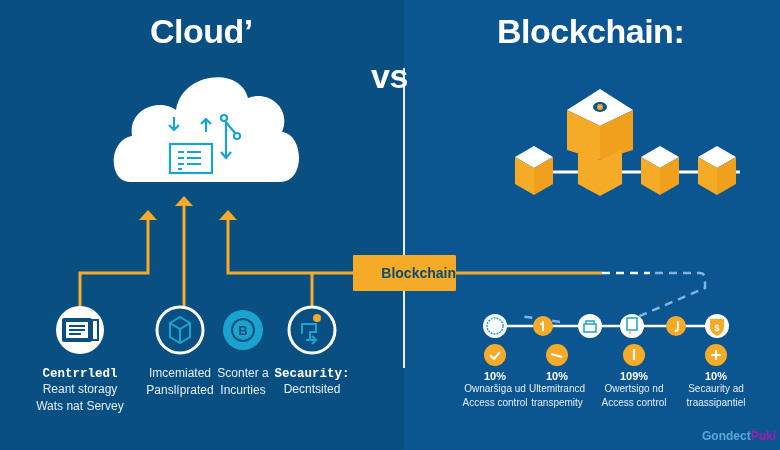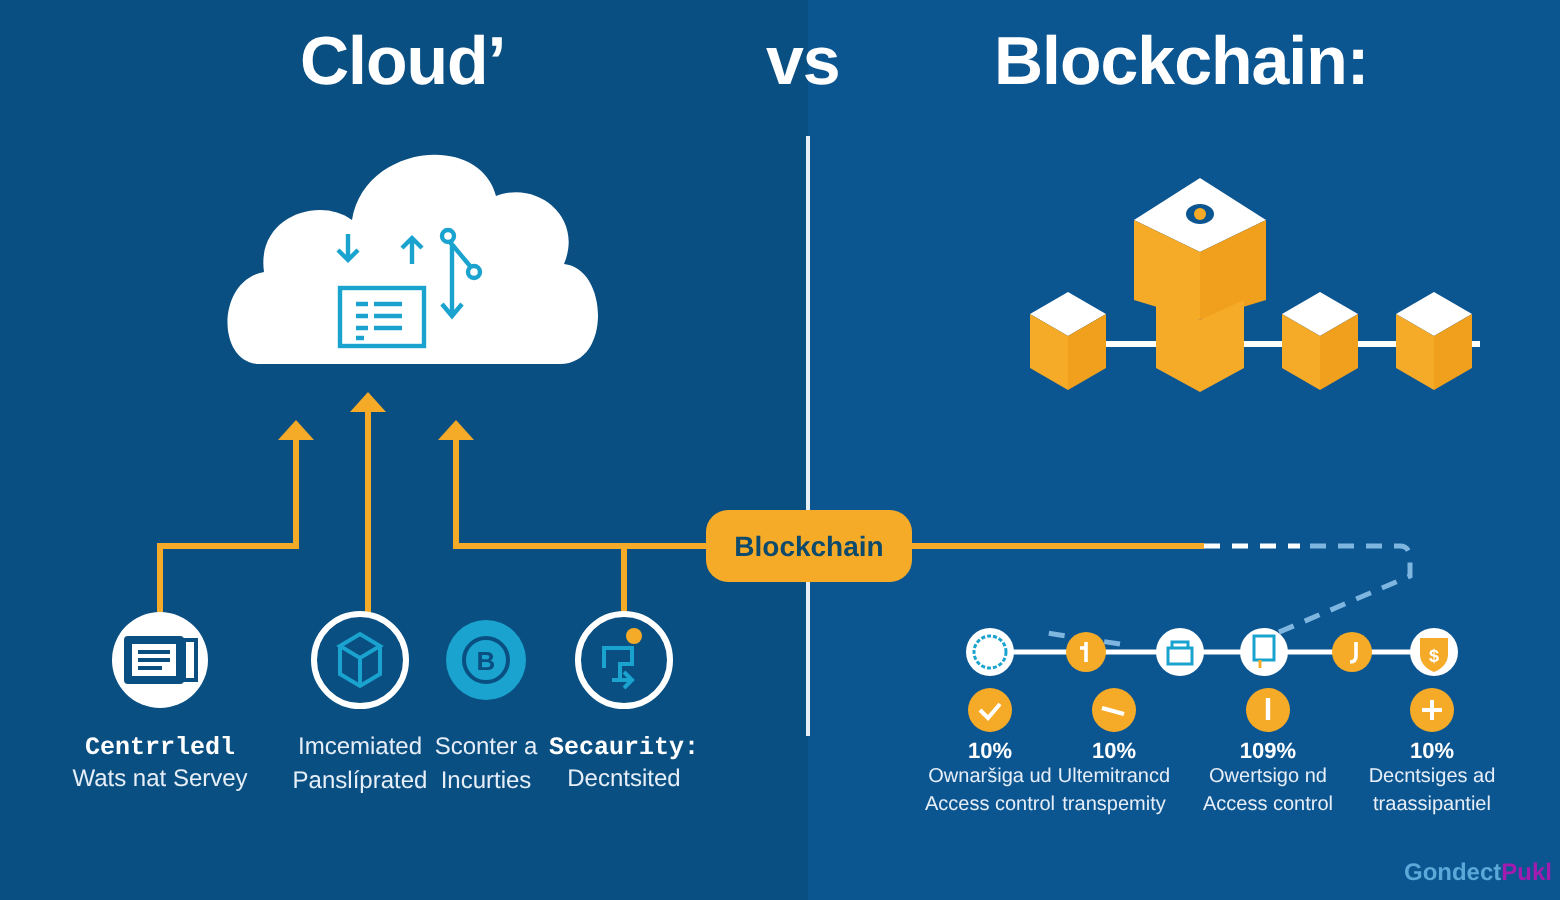--- a/index.html
+++ b/index.html
@@ -2,30 +2,30 @@
 <html><head>
 <meta charset="utf-8">
 <style>
   html, body { margin:0; padding:0; }
   body { width:780px; height:450px; overflow:hidden; position:relative; font-family:"Liberation Sans", sans-serif; }
   .bg-left { position:absolute; left:0; top:0; width:404px; height:450px; background:#0a4f82; }
   .bg-right { position:absolute; left:404px; top:0; width:376px; height:450px; background:#0b5591; }
   .divider { position:absolute; left:403px; top:68px; width:2px; height:300px; background:#e8eef5; }
   .title { position:absolute; top:12px; color:#fff; font-weight:bold; font-size:34px; font-family:Liberation Sans, sans-serif; letter-spacing:-0.5px; }
   .t-cloud { left:150px; }
-  .t-vs { left:383px; }
+  .t-vs { left:371px;margin-top:45px; }
   .t-block { left:497px; }
   svg.layer { position:absolute; left:0; top:0; }
   .feat { position:absolute; width:110px; text-align:center; color:#fff; }
   .feat .head { font-weight:bold; font-size:12.5px; margin-top:2px;font-family:Liberation Mono, monospace; }
   .feat .l { font-size:12px; line-height:17px; color:#e6eef7; }
   .bfeat { position:absolute; width:90px; text-align:center; color:#fff; }
   .bfeat .pct { font-weight:bold; font-size:11px; }
   .bfeat .l { font-size:10px; line-height:14px; color:#e6eef7; }
-  .bc-label { position:absolute; left:353px; top:255px; width:103px; height:36px; background:#f6ab28; border-radius:11px; color:#0d4a6b; font-weight:bold; font-size:14px; line-height:36px; text-align:center; }
+  .bc-label { position:absolute; left:353px; top:255px; width:103px; height:36px; background:#f6ab28; border-radius:1px; color:#0d4a6b; font-weight:bold; font-size:14px; line-height:36px; text-align:right; }
   .brand { position:absolute; right:4px; bottom:7px; font-size:12px; color:#5aa9d8; font-weight:bold; }
   .brand span.b2 { color:#a21caf; }
 </style>
 </head>
 <body>
 
 <div class="bg-left"></div>
 <div class="bg-right"></div>
 <div class="divider"></div>
 
@@ -160,20 +160,21 @@
   <g>
     <circle cx="716" cy="355" r="11" fill="#f6ab28"></circle>
     <path d="M711,355 h10 M716,350 v10" stroke="#ffffff" stroke-width="2"></path>
   </g>
 </svg>
 
 <div class="bc-label">Blockchain</div>
 
 <div class="feat" style="left:25px; top:365px;">
   <div class="head">Centrrledl</div>
+  <div class="l">Reant storagy</div>
   <div class="l">Wats nat Servey</div>
 </div>
 <div class="feat" style="left:125px; top:365px;">
   <div class="l">Imcemiated</div>
   <div class="l">Panslíprated</div>
 </div>
 <div class="feat" style="left:188px; top:365px;">
   <div class="l">Sconter a</div>
   <div class="l">Incurties</div>
 </div>
@@ -192,17 +193,17 @@
   <div class="l">Ultemitrancd</div>
   <div class="l">transpemity</div>
 </div>
 <div class="bfeat" style="left:589px; top:370px;">
   <div class="pct">109%</div>
   <div class="l">Owertsigo nd</div>
   <div class="l">Access control</div>
 </div>
 <div class="bfeat" style="left:671px; top:370px;">
   <div class="pct">10%</div>
-  <div class="l">Decntsiges ad</div>
+  <div class="l">Secaurity ad</div>
   <div class="l">traassipantiel</div>
 </div>
 
 <div class="brand"><span>Gondect</span><span class="b2">Pukl</span></div>
 
 </body></html>

